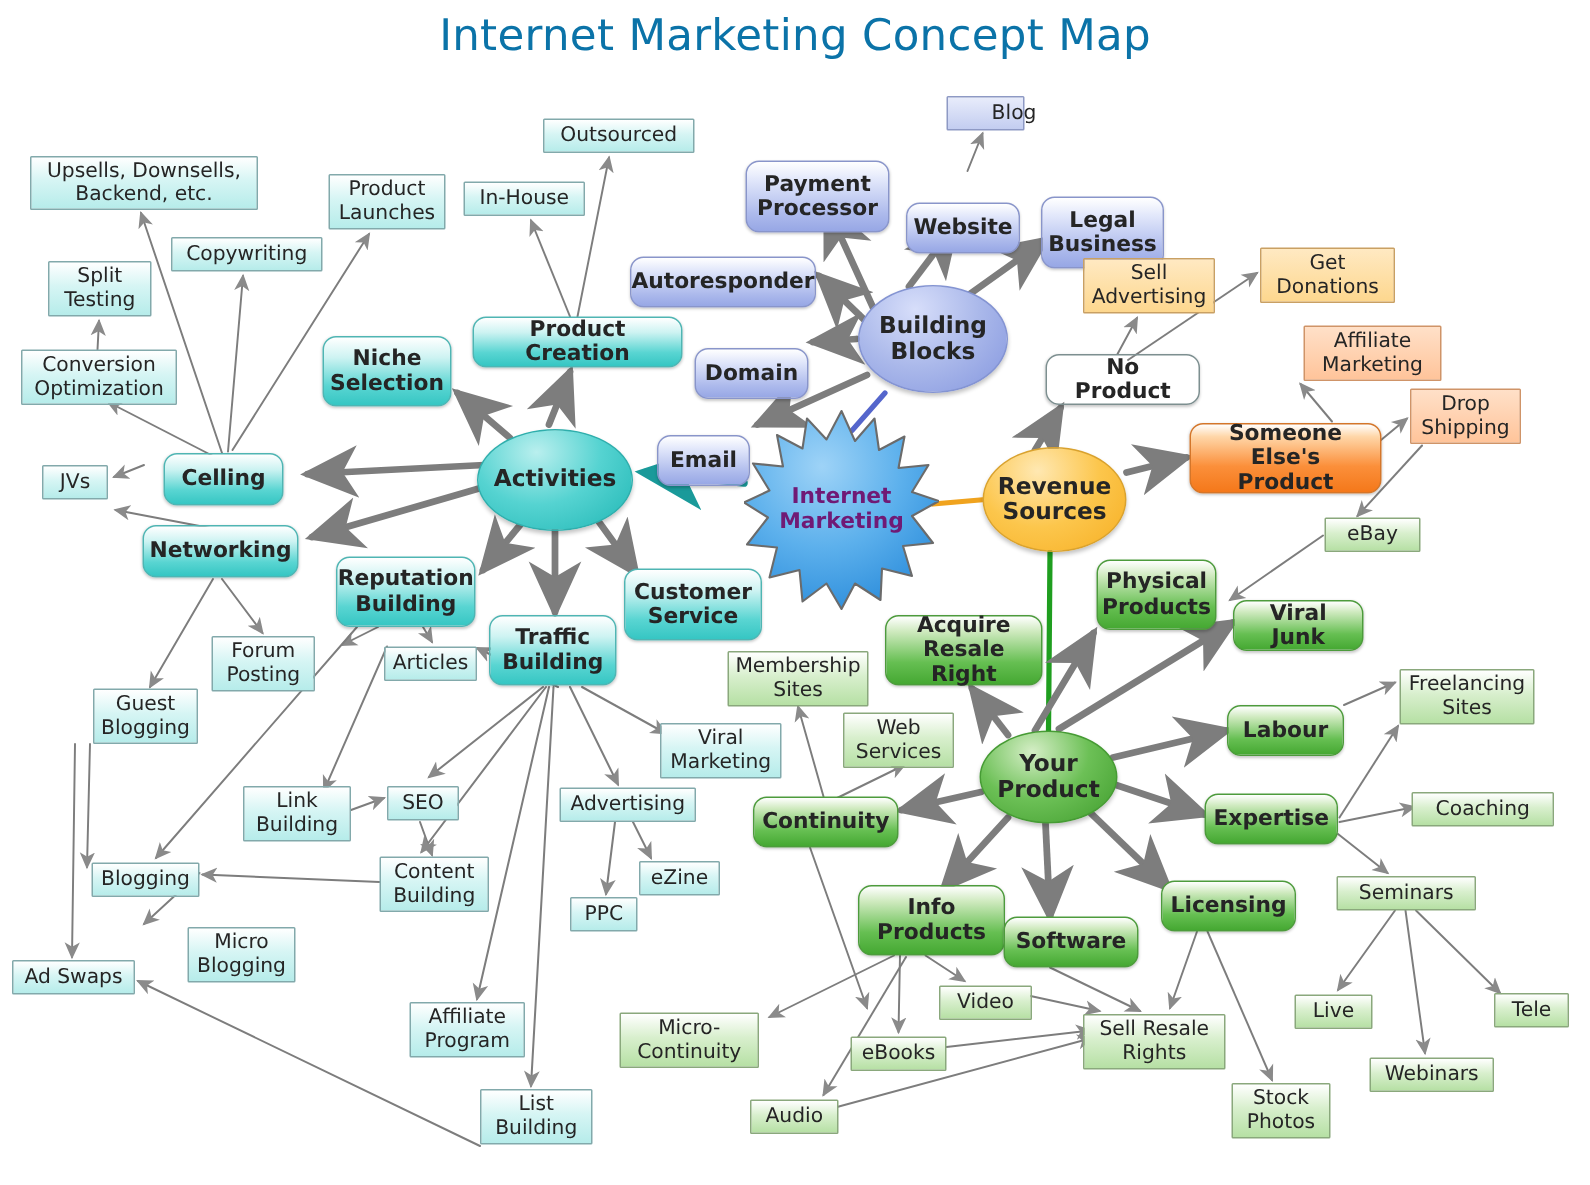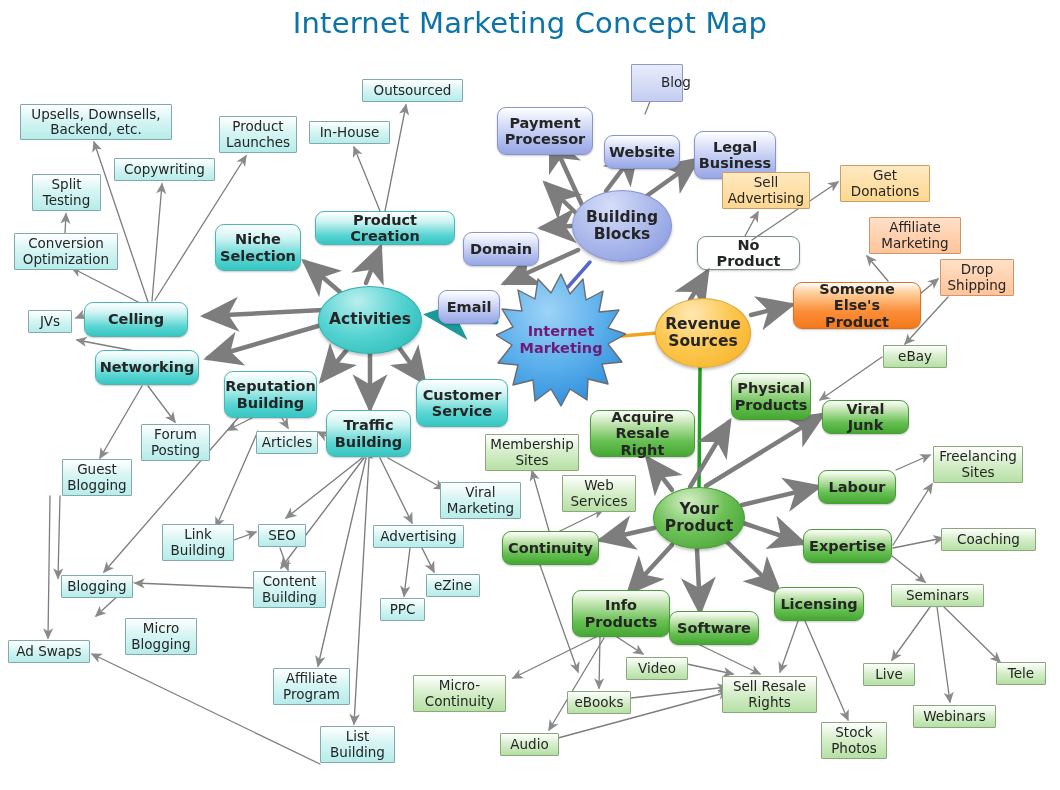--- a/index.html
+++ b/index.html
@@ -292,21 +292,21 @@
     <div class="node leaf cyan" style="left: 14px; top: 233px; width: 104px; height: 37px;">Conversion
 Optimization</div>
     <div class="node leaf cyan" style="left: 219px; top: 116px; width: 78px; height: 37px;">Product
 Launches</div>
     <div class="node leaf cyan" style="left: 362px; top: 79px; width: 101px; height: 23px;">Outsourced</div>
     <div class="node leaf cyan" style="left: 309px; top: 121px; width: 81px; height: 23px;">In-House</div>
     <div class="node box cyan" style="left: 215px; top: 224px; width: 86px; height: 47px;">Niche
 Selection</div>
     <div class="node box cyan" style="left: 315px; top: 211px; width: 140px; height: 34px;">Product Creation</div>
     <div class="node leaf cyan" style="left: 28px; top: 310px; width: 44px; height: 23px;">JVs</div>
-    <div class="node box cyan" style="left: 84px; top: 302px; width: 104px; height: 35px; text-align: right;">Celling</div>
+    <div class="node box cyan" style="left: 109px; top: 302px; width: 80px; height: 35px; text-align: right;">Celling</div>
     <div class="node box cyan" style="left: 95px; top: 350px; width: 104px; height: 35px;">Networking</div>
     <div class="node box cyan" style="left: 224px; top: 371px; width: 93px; height: 47px;">Reputation
 Building</div>
     <div class="node box cyan" style="left: 416px; top: 379px; width: 92px; height: 48px;">Customer
 Service</div>
     <div class="node box cyan" style="left: 326px; top: 410px; width: 85px; height: 47px;">Traffic
 Building</div>
     <div class="node leaf cyan" style="left: 141px; top: 424px; width: 69px; height: 37px;">Forum
 Posting</div>
     <div class="node leaf cyan" style="left: 256px; top: 431px; width: 62px; height: 23px;">Articles</div>
@@ -325,24 +325,25 @@
 Program</div>
     <div class="node leaf cyan" style="left: 320px; top: 726px; width: 75px; height: 37px;">List
 Building</div>
     <div class="node leaf cyan" style="left: 440px; top: 482px; width: 81px; height: 37px;">Viral
 Marketing</div>
     <div class="node leaf cyan" style="left: 373px; top: 525px; width: 91px; height: 23px;">Advertising</div>
     <div class="node leaf cyan" style="left: 426px; top: 574px; width: 54px; height: 23px;">eZine</div>
     <div class="node leaf cyan" style="left: 380px; top: 598px; width: 45px; height: 23px;">PPC</div>
     <div class="node box periw" style="left: 497px; top: 86px; width: 96px; height: 48px;">Payment
 Processor</div>
-    <div class="node leaf periw" style="left: 631px; top: 64px; width: 52px; height: 38px; padding-left: 42px;">Blog</div>
+    <div class="node leaf periw" style="left: 631px; top: 64px; width: 52px; height: 23px; padding-left: 42px;">Blog</div>
     <div class="node box periw" style="left: 604px; top: 114px; width: 76px; height: 34px;">Website</div>
     <div class="node box periw" style="left: 694px; top: 110px; width: 82px; height: 48px;">Legal
 Business</div>
+    <div class="node box periw" style="left: 420px; top: 150px; width: 124px; height: 34px;">Autoresponder</div>
     <div class="node box periw" style="left: 463px; top: 211px; width: 76px; height: 34px;">Domain</div>
     <div class="node box periw" style="left: 438px; top: 269px; width: 62px; height: 34px;">Email</div>
     <div class="node leaf amber" style="left: 722px; top: 172px; width: 88px; height: 37px;">Sell
 Advertising</div>
     <div class="node leaf amber" style="left: 840px; top: 165px; width: 90px; height: 37px;">Get
 Donations</div>
     <div class="node leaf peach" style="left: 869px; top: 217px; width: 92px; height: 37px;">Affiliate
 Marketing</div>
     <div class="node leaf peach" style="left: 940px; top: 259px; width: 74px; height: 37px;">Drop
 Shipping</div>

